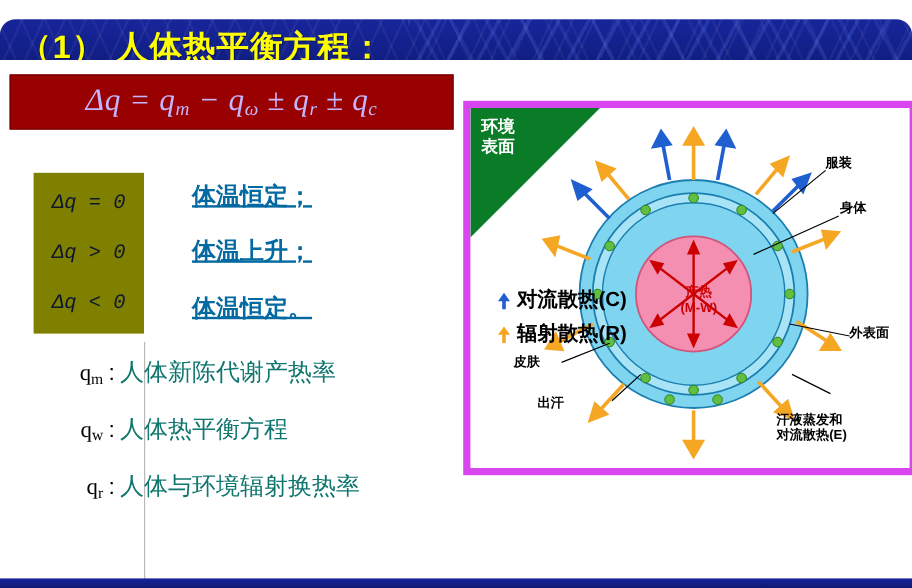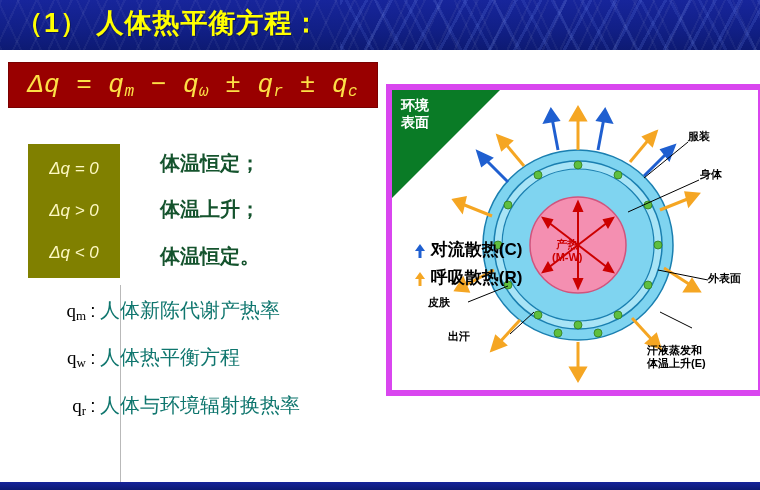--- a/index.html
+++ b/index.html
@@ -11,28 +11,29 @@
     position: relative;
     width: 760px;
     height: 490px;
     overflow: hidden;
     background: #ffffff;
     font-family: "Liberation Sans", sans-serif;
   }
   
   #topbar {
     position: absolute;
-    left: 0; top: 0;
+    left: 0; top: 16px;
     width: 760px; height: 50px;
     background: #13228c;
     background-image:
       repeating-linear-gradient(115deg, rgba(255,255,255,0.05) 0 2px, rgba(255,255,255,0) 2px 16px),
       repeating-linear-gradient(65deg, rgba(255,255,255,0.045) 0 2px, rgba(255,255,255,0) 2px 18px),
       linear-gradient(180deg, #17259b 0%, #111f86 60%, #0d1a73 100%);
     overflow: hidden;
+    border-radius: 13px;
   }
   #topbar .deco {
     position: absolute;
     top: 0; right: 0;
     width: 420px; height: 50px;
     background:
       repeating-linear-gradient(118deg, rgba(120,150,255,0.16) 0 3px, rgba(0,0,0,0) 3px 22px),
       repeating-linear-gradient(-118deg, rgba(120,150,255,0.12) 0 3px, rgba(0,0,0,0) 3px 26px);
   }
   #title-text {
@@ -57,22 +58,22 @@
     position: absolute;
     left: 8px; top: 62px;
     width: 368px; height: 44px;
     background: #990000;
     border: 1px solid #7a0000;
     display: flex;
     align-items: center;
     justify-content: center;
   }
   #equation-text {
-    color: #fde047;
-    font-family: Liberation Mono, monospace;
+    color: #c4b5fd;
+    font-family: Liberation Serif, serif;
     font-style: italic;
     font-size: 26px;
     white-space: nowrap;
     letter-spacing: 0.5px;
   }
   #equation-text .sub {
     font-size: 16px;
     vertical-align: -4px;
     font-style: italic;
   }
@@ -83,33 +84,34 @@
     width: 92px; height: 134px;
     background: #808000;
     display: flex;
     flex-direction: column;
     justify-content: space-around;
     align-items: center;
     padding: 4px 0;
     box-sizing: border-box;
   }
   .cond-item {
-    color: #fef9c3;
-    font-family: Liberation Sans, sans-serif;
+    color: #0f172a;
+    font-family: Liberation Mono, monospace;
     font-style: italic;
     font-size: 17px;
     white-space: nowrap;
   }
   
   .cond-desc {
     position: absolute;
-    color: #14532d;
+    color: #0369a1;
     font-size: 20px;
     font-weight: bold;
     white-space: nowrap;
+    text-decoration: underline;
   }
   #cond-desc-0 { left: 160px; top: 150px; }
   #cond-desc-1 { left: 160px; top: 196px; }
   #cond-desc-2 { left: 160px; top: 243px; }
   
   .def-row {
     position: absolute;
     left: 30px;
     width: 345px;
     height: 36px;
@@ -192,20 +194,21 @@
     white-space: nowrap;
   }
   #fig-center-label {
     position: absolute;
     color: #cc0000;
     font-size: 11px;
     font-weight: bold;
     text-align: center;
     line-height: 13px;
     white-space: nowrap;
+    margin-left: 15px;
   }
   
   #bottombar {
     position: absolute;
     left: 0; top: 482px;
     width: 760px; height: 8px;
     background: linear-gradient(180deg,#16249a 0%, #0d1a73 100%);
   }
 </style>
 </head>
@@ -347,38 +350,38 @@
       </g>
     </svg>
 
     <div class="fig-label" style="left:296px; top:40px;">服装</div>
     <div class="fig-label" style="left:308px; top:78px;">身体</div>
     <div class="fig-label" style="left:316px; top:182px;">外表面</div>
     <div class="fig-label" style="left:36px; top:206px;">皮肤</div>
     <div class="fig-label" style="left:56px; top:240px;">出汗</div>
     <div class="fig-label" style="left:255px; top:254px;">
       <div>汗液蒸发和</div>
-      <div>体温上升(E)</div>
+      <div>对流散热(E)</div>
     </div>
     <div id="fig-center-label" style="left:160px; top:148px;">
       <div>产热</div>
       <div>(M-W)</div>
     </div>
 
     <div class="fig-legend" style="left:22px; top:148px;">
       <svg width="12" height="14" style="vertical-align:-3px;">
         <line x1="6" y1="14" x2="6" y2="5" stroke="#1f5fd0" stroke-width="3"></line>
         <polygon points="6,0 1,7 11,7" fill="#1f5fd0"></polygon>
       </svg>
       <span>对流散热(C)</span>
     </div>
     <div class="fig-legend" style="left:22px; top:176px;">
       <svg width="12" height="14" style="vertical-align:-3px;">
         <line x1="6" y1="14" x2="6" y2="5" stroke="#f5a623" stroke-width="3"></line>
         <polygon points="6,0 1,7 11,7" fill="#f5a623"></polygon>
       </svg>
-      <span>呼吸散热(R)</span>
+      <span>辐射散热(R)</span>
     </div>
 
   </div>
 
   <div id="bottombar"></div>
 </div>
 
 </body></html>

